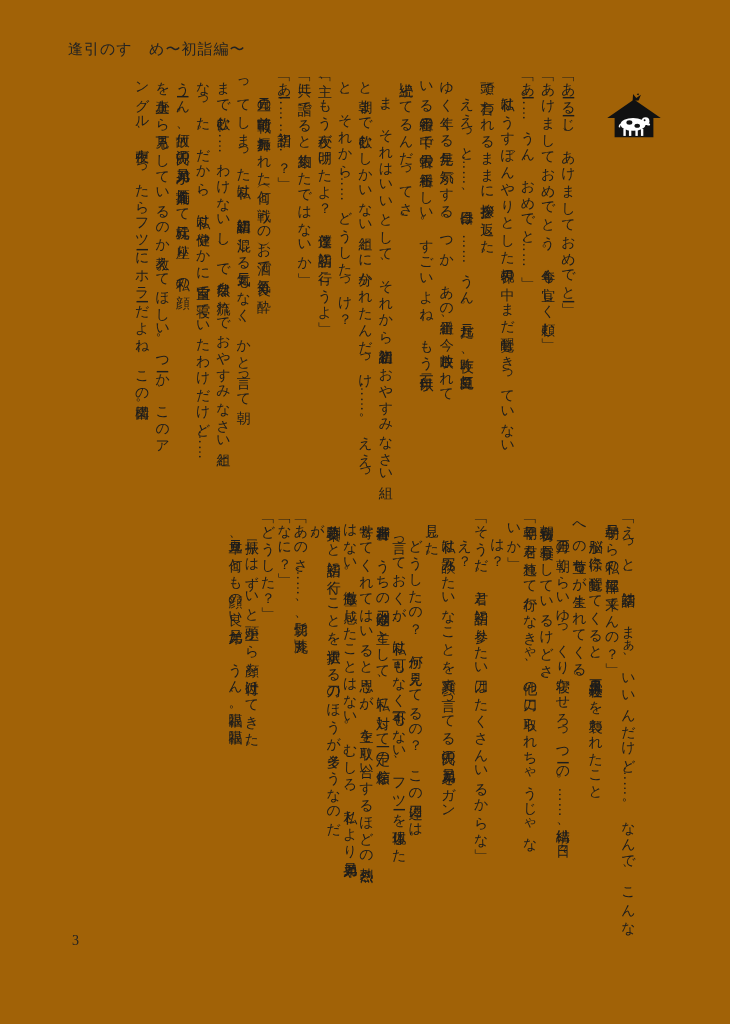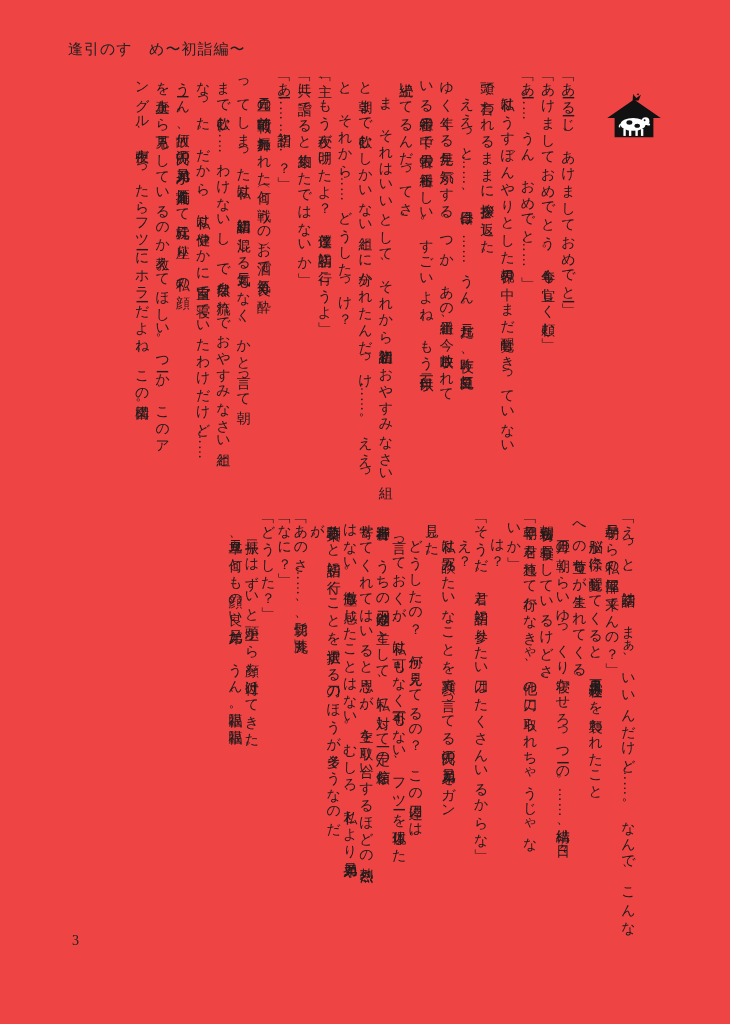--- a/index.html
+++ b/index.html
@@ -4,21 +4,21 @@
 <style>
   html, body {
     margin: 0;
     padding: 0;
     background: #e8e8e8;
   }
   .page {
     position: relative;
     width: 730px;
     height: 1024px;
-    background: #ef4444;
+    background: #a16207;
     color: #1c1c1c;
     font-family: "Liberation Serif", serif;
     overflow: hidden;
   }
   .page-title {
     position: absolute;
     top: 40px;
     left: 68px;
     font-size: 15px;
     letter-spacing: 1px;

